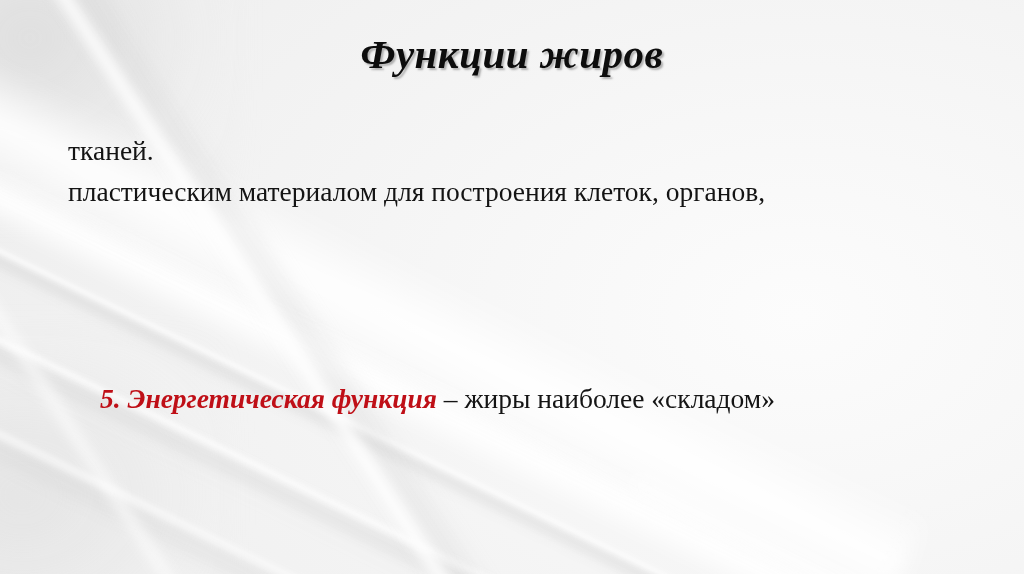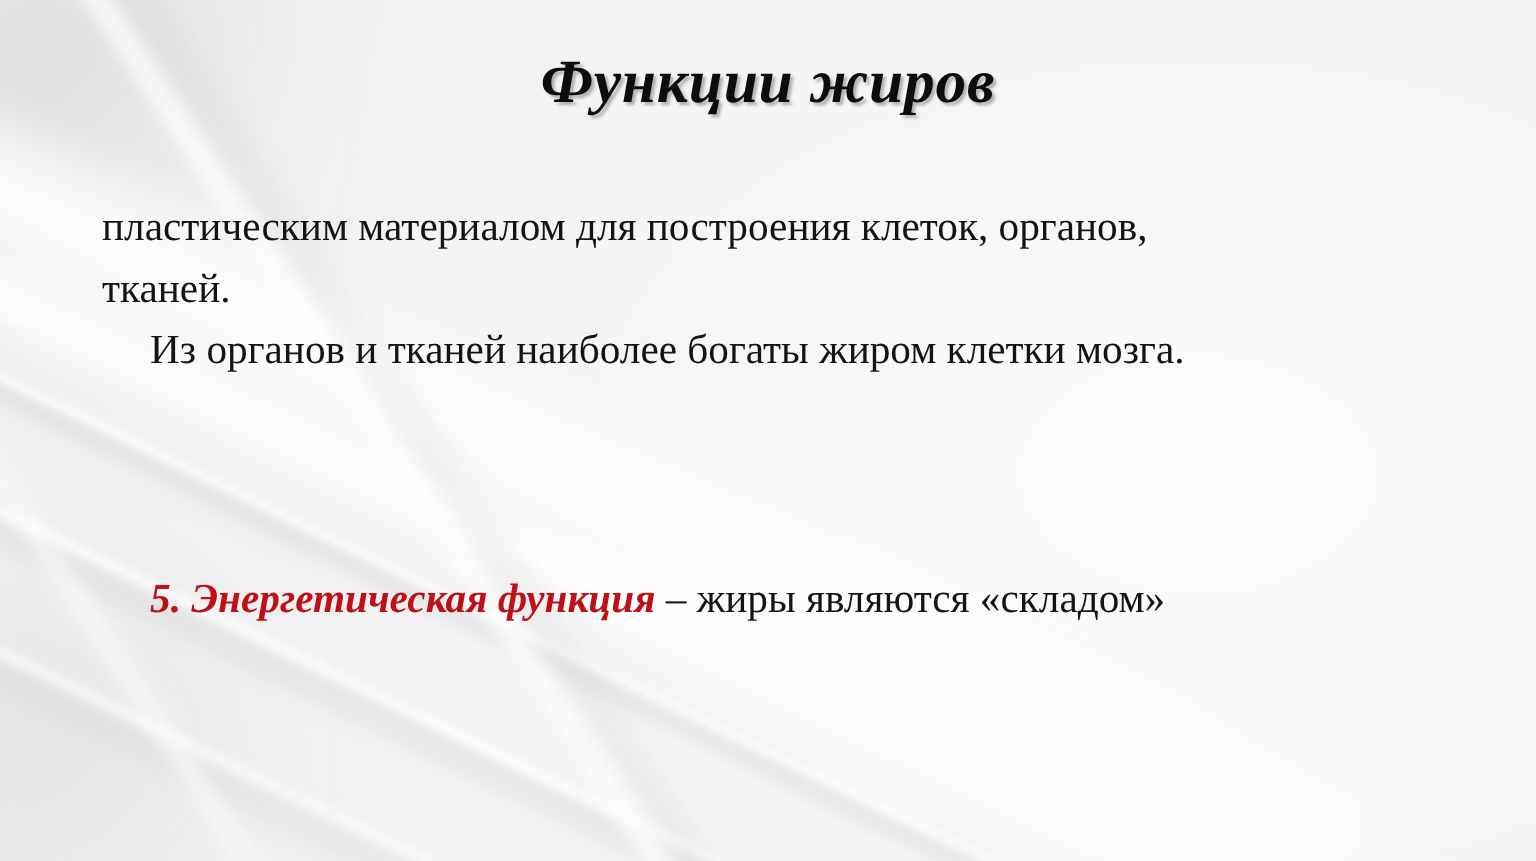--- a/index.html
+++ b/index.html
@@ -300,36 +300,33 @@
   </div>
 
   <div id="content">
 
     <div class="slide-title">Функции жиров</div>
 
     <div class="body-block" id="para-structural">
 
 
       <div class="text-line">
+        <span class="rest">тканей.</span>
+      </div>
+
+      <div class="text-line">
         <span class="rest">пластическим материалом для построения клеток, органов,</span>
       </div>
 
-      <div class="text-line">
-        <span class="rest">тканей.</span>
-      </div>
+
+    </div>
+
+    <div class="body-block" id="para-energy">
 
       <div class="text-line indented">
-        <span class="rest">Из органов и тканей наиболее богаты жиром клетки мозга.</span>
-      </div>
-
-    </div>
-
-    <div class="body-block" id="para-energy">
-
-      <div class="text-line indented">
-        <span class="term">5. Энергетическая функция</span><span class="rest"> – жиры являются «складом»</span>
+        <span class="term">5. Энергетическая функция</span><span class="rest"> – жиры наиболее «складом»</span>
       </div>
 
 
     </div>
 
   </div>
 </div>
 
 </body></html>

